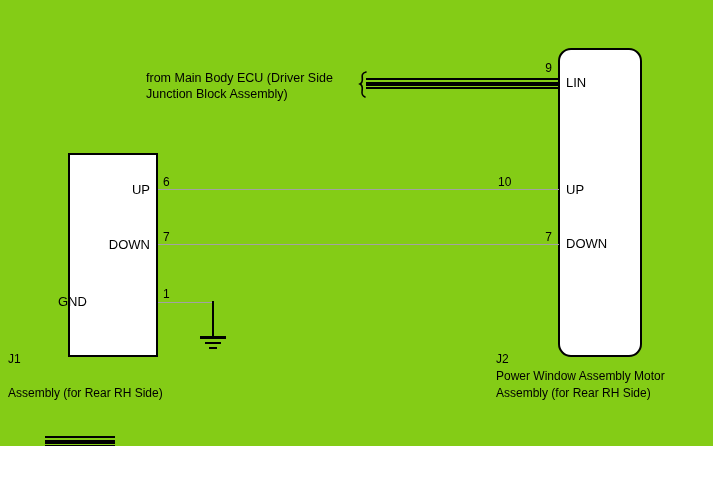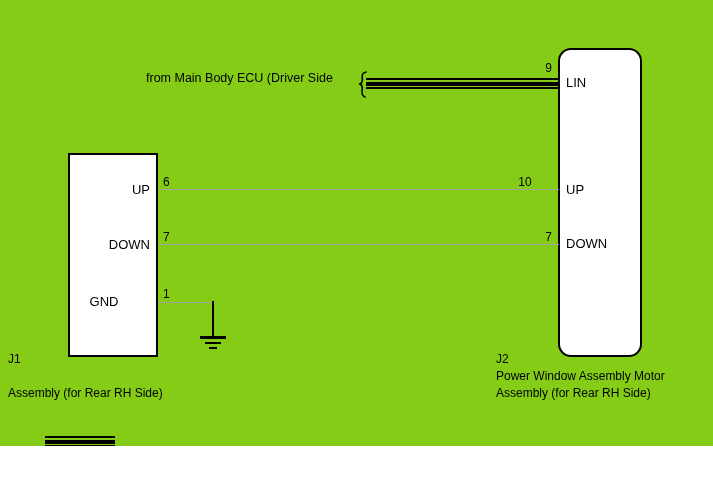--- a/index.html
+++ b/index.html
@@ -105,51 +105,52 @@
   .break-sym {
     position: absolute;
   }
 </style>
 </head>
 <body>
 
 <div id="canvas">
 
   <div class="txt" style="left:146px; top:70px;">from Main Body ECU (Driver Side</div>
+  <div class="txt" style="left:146px; top:86px;">Junction Block Assembly)</div>
 
   <div class="break-sym" style="left:352px; top:70px; width:20px; height:30px;">
     <svg width="20" height="30" viewBox="0 0 20 30">
       <path d="M 14 2 C 6 4, 14 11, 8 14 C 14 17, 6 24, 13 27" stroke="#000" stroke-width="1.6" fill="none" stroke-linecap="round"></path>
     </svg>
   </div>
 
   <div class="lin-line" style="left:366px; top:78px; width:194px; height:12px;">
     <div class="band-thin" style="top:0px;"></div>
     <div class="band-thick" style="top:3.6px;"></div>
     <div class="band-thin" style="top:9.2px;"></div>
   </div>
 
   <div class="conn-box square" style="left:68px; top:153px; width:90px; height:204px;"></div>
 
   <div class="port-label" style="left:58px; top:183px; width:92px; text-align:right;">UP</div>
   <div class="port-label" style="left:58px; top:238px; width:92px; text-align:right;">DOWN</div>
-  <div class="port-label" style="left:58px; top:295px; width:92px; text-align:center;">GND</div>
+  <div class="port-label" style="left:58px; top:295px; width:92px; text-align:left;">GND</div>
 
   <div class="pin-num" style="left:163px; top:176px;">6</div>
   <div class="pin-num" style="left:163px; top:231px;">7</div>
   <div class="pin-num" style="left:163px; top:288px;">1</div>
 
   <div class="conn-box rounded" style="left:558px; top:48px; width:84px; height:309px;"></div>
 
   <div class="port-label" style="left:566px; top:76px;">LIN</div>
   <div class="port-label" style="left:566px; top:183px;">UP</div>
   <div class="port-label" style="left:566px; top:237px;">DOWN</div>
 
   <div class="pin-num" style="left:498px; top:62px; width:54px; text-align:right;">9</div>
-  <div class="pin-num" style="left:498px; top:176px; width:54px; text-align:center;">10</div>
+  <div class="pin-num" style="left:498px; top:176px; width:54px; text-align:left;">10</div>
   <div class="pin-num" style="left:498px; top:231px; width:54px; text-align:right;">7</div>
 
   <div class="wire-h" style="left:158px; top:189px; width:401px;"></div>
 
   <div class="wire-h" style="left:158px; top:244px; width:401px;"></div>
 
   <div class="wire-h" style="left:158px; top:302px; width:56px;"></div>
   <div class="wire-v-black" style="left:212px; top:301px; height:36px;"></div>
 
   <div class="gnd" style="left:198px; top:336px; width:30px; height:16px;">

